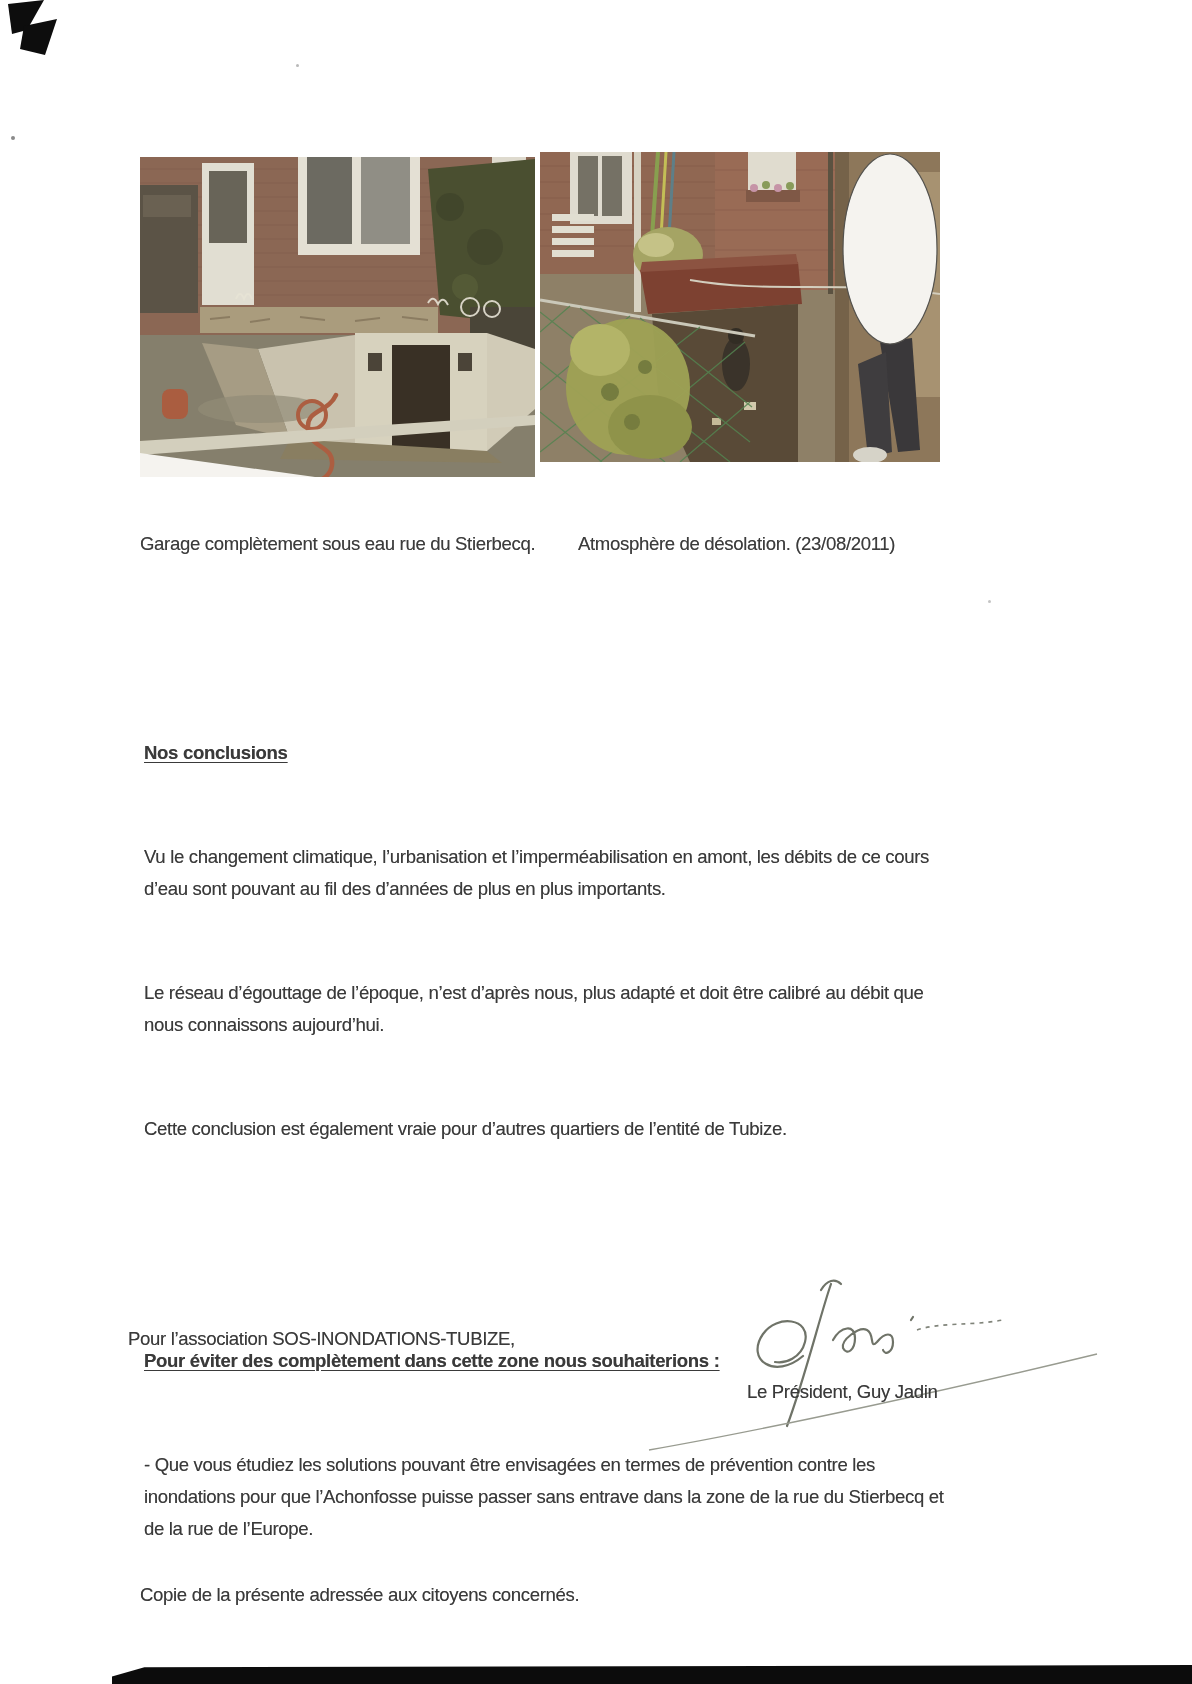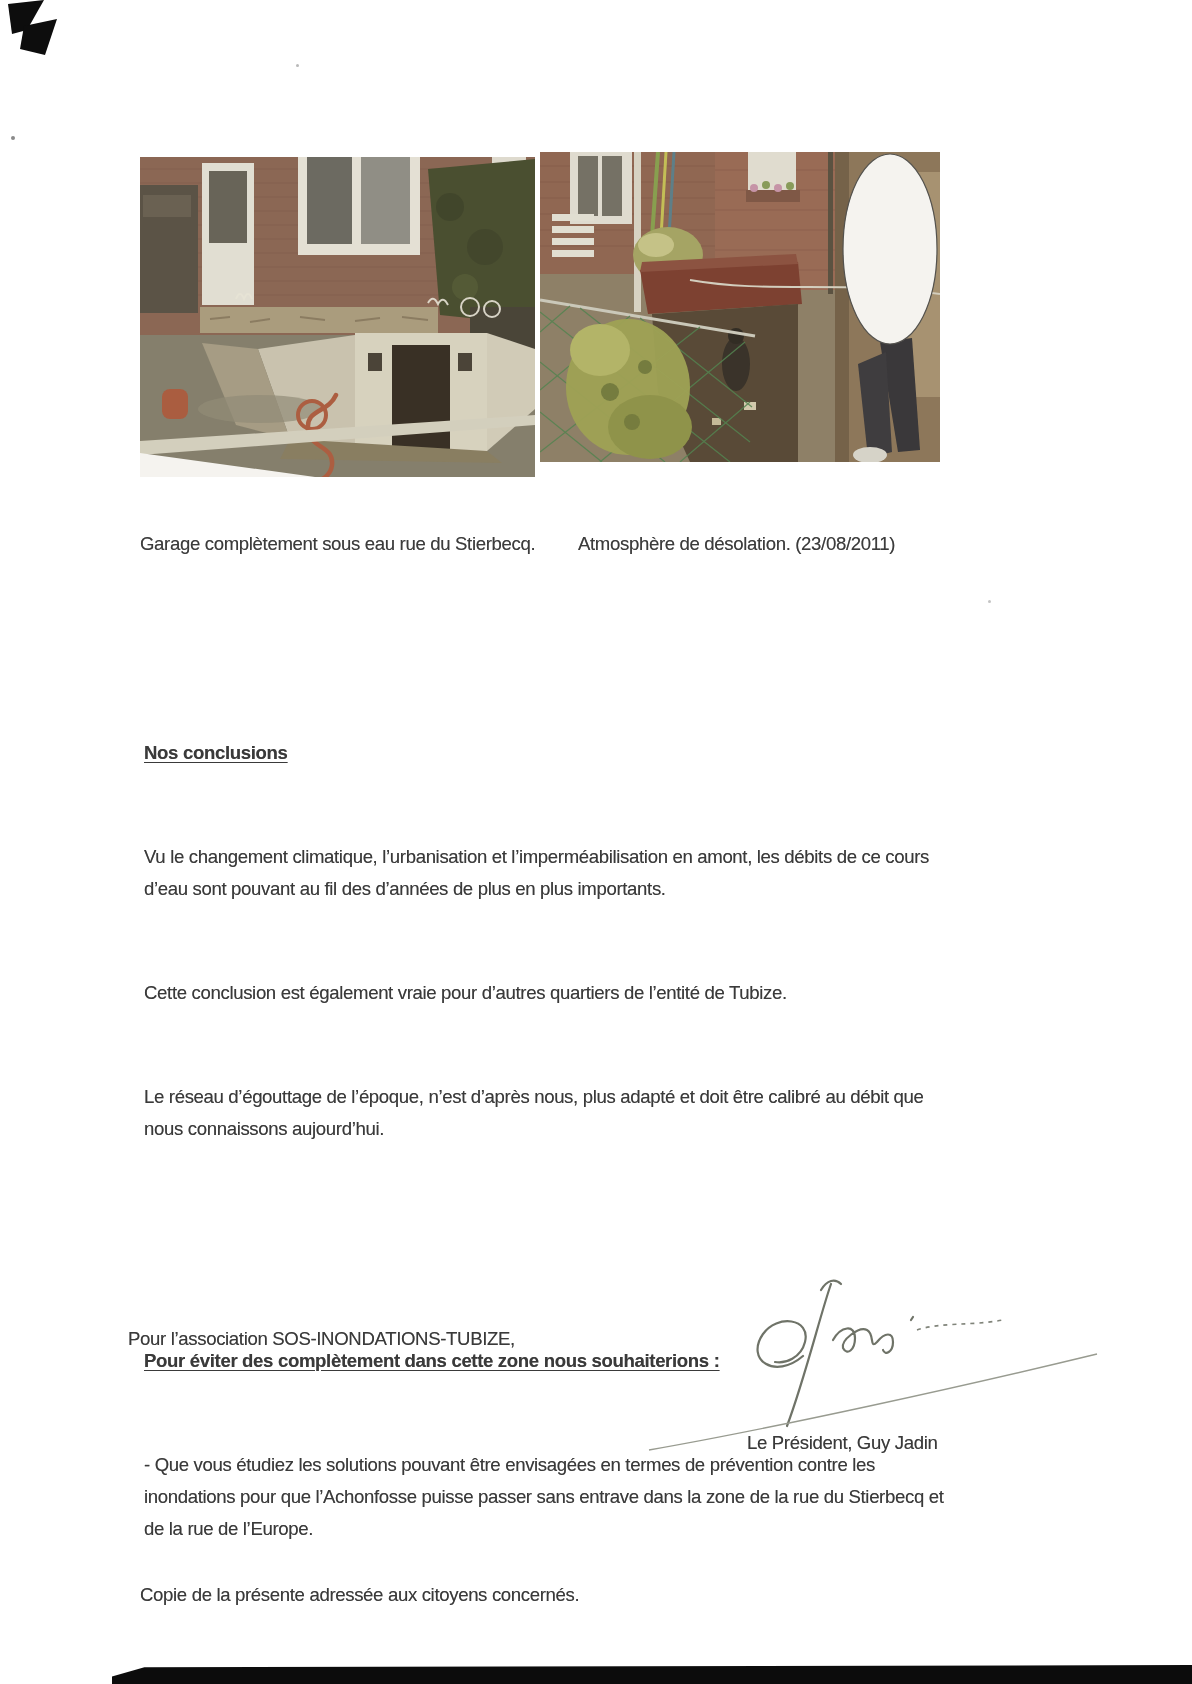--- a/index.html
+++ b/index.html
@@ -181,22 +181,22 @@
     </svg>
   </figure>
 
   <span class="cap left">Garage complètement sous eau rue du Stierbecq.</span>
   <span class="cap right">Atmosphère de désolation. (23/08/2011)</span>
 
   <div class="col txt">
     <section>
       <p class="hline">Nos conclusions</p>
       <p>Vu le changement climatique, l’urbanisation et l’imperméabilisation en amont, les débits de ce cours d’eau sont pouvant au fil des d’années de plus en plus importants.</p>
+      <p>Le réseau d’égouttage de l’époque, n’est d’après nous, plus adapté et doit être calibré au débit que nous connaissons aujourd’hui.</p>
       <p>Cette conclusion est également vraie pour d’autres quartiers de l’entité de Tubize.</p>
-      <p>Le réseau d’égouttage de l’époque, n’est d’après nous, plus adapté et doit être calibré au débit que nous connaissons aujourd’hui.</p>
     </section>
     <section>
       <p class="hline">Pour éviter des complètement dans cette zone nous souhaiterions :</p>
       <p>- Que vous étudiez les solutions pouvant être envisagées en termes de prévention contre les inondations pour que l’Achonfosse puisse passer sans entrave dans la zone de la rue du Stierbecq et de la rue de l’Europe.</p>
       
       
     </section>
   </div>
 
 
@@ -207,20 +207,20 @@
       <path d="M168,88 C140,112 110,92 128,66 C142,46 176,50 170,74 C166,90 150,96 140,94"></path>
       <path d="M196,16 C186,44 170,110 152,158"></path>
       <path d="M186,22 C192,12 200,10 206,16"></path>
       <path d="M198,72 C206,58 220,56 220,70 C220,82 212,88 208,80 C206,72 224,58 232,62 C240,66 234,82 242,74 C250,64 258,64 258,74 C258,84 250,88 248,82"></path>
       <path d="M276,52 l2,-3"></path>
     </g>
     <path d="M282,62 C306,54 336,58 368,52" stroke="#80847a" stroke-width="1.6" fill="none" stroke-dasharray="4 5"></path>
     <path d="M14,182 C140,160 330,118 462,86" stroke="#989b90" stroke-width="1.4" fill="none"></path>
   </svg>
 
-  <p class="txt abs" style="left:747px;top:1408px;width:300px">Le Président, Guy Jadin</p>
+  <p class="txt abs" style="left:747px;top:1357px;width:300px">Le Président, Guy Jadin</p>
 
   <p class="txt abs" style="left:140px;top:1560px;width:822px">Copie de la présente adressée aux citoyens concernés.</p>
 
   <div class="abs" style="left:112px;top:1665px;width:1080px;height:19px;background:#0c0c0c;
        clip-path:polygon(0 60%, 3% 12%, 100% 0, 100% 100%, 0 100%);"></div>
 
 </div>
 
 </body></html>

